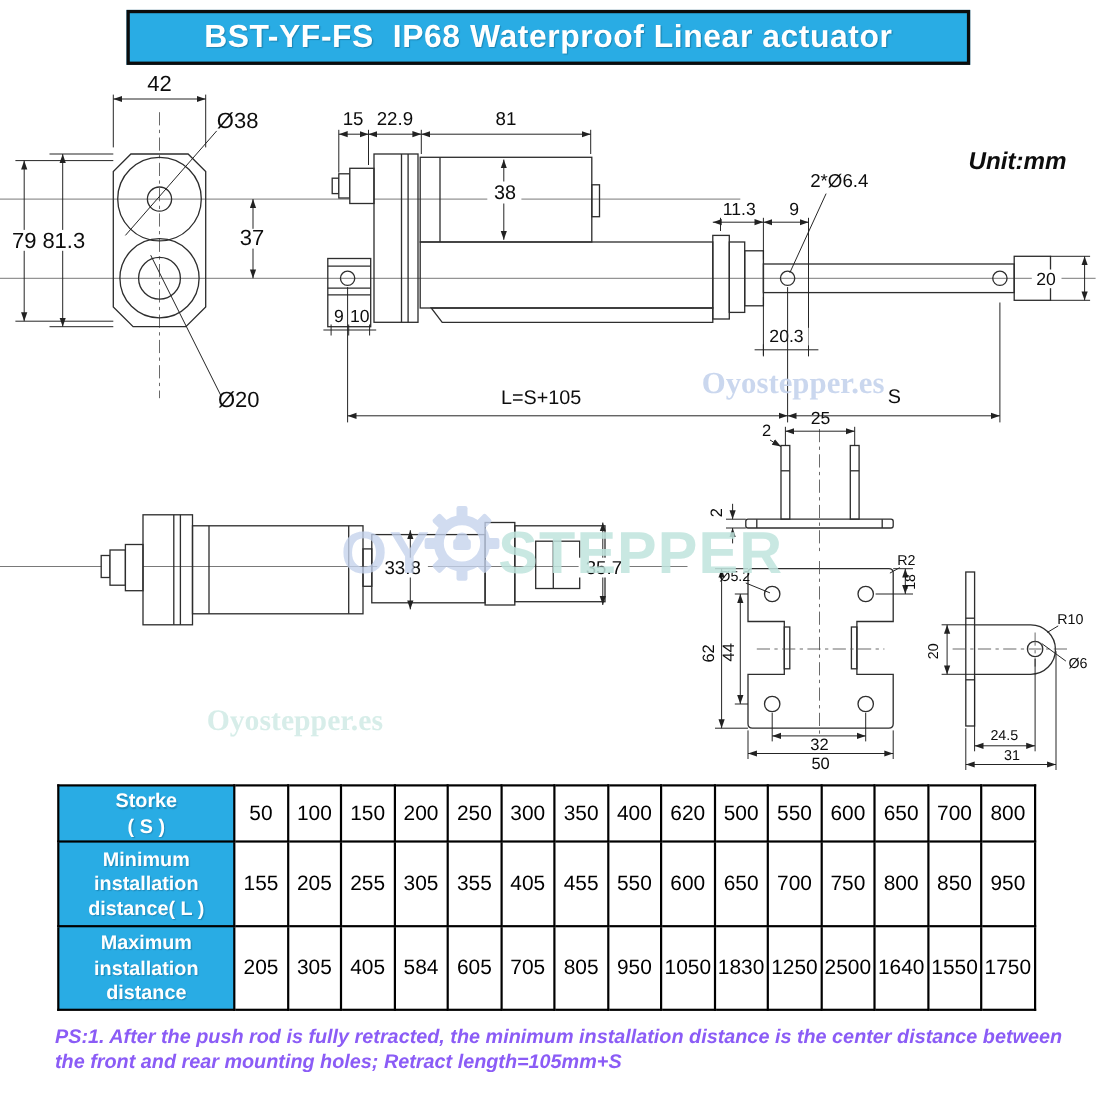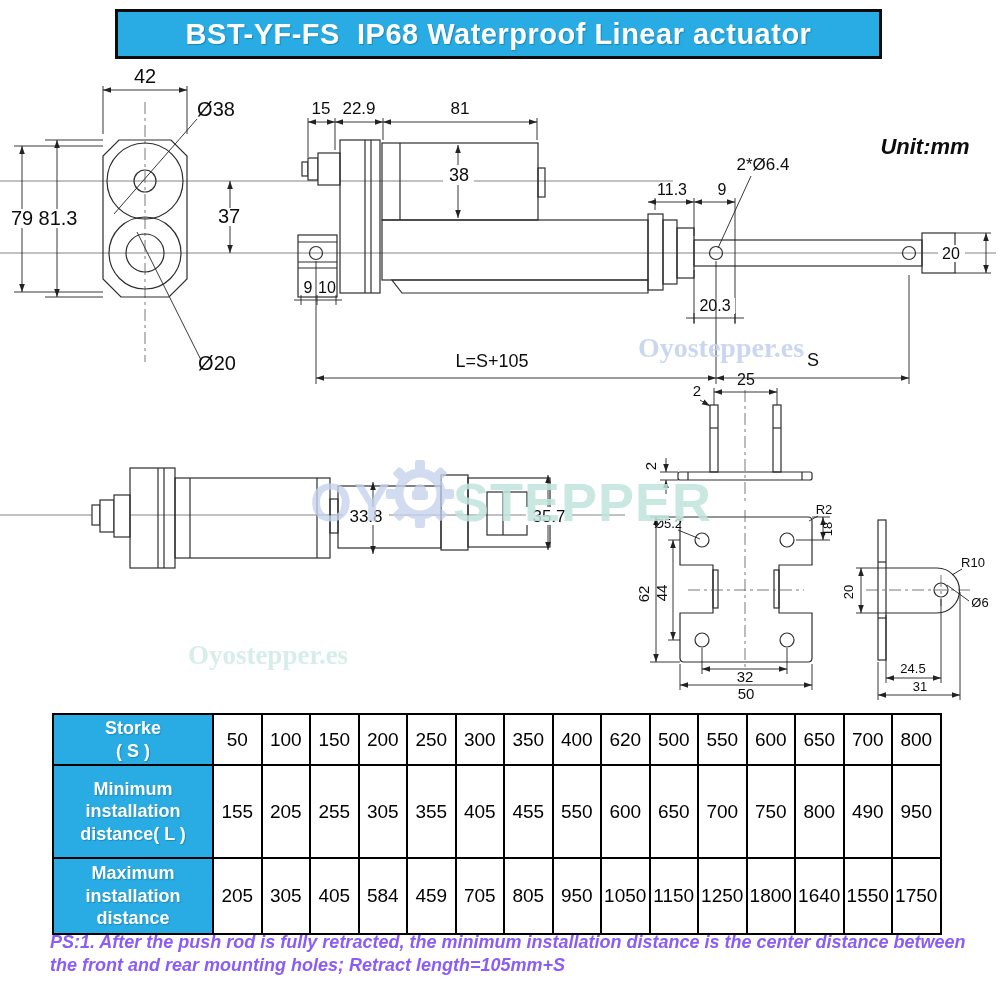--- a/index.html
+++ b/index.html
@@ -347,60 +347,60 @@
     <td>350</td>
     <td>400</td>
     <td>620</td>
     <td>500</td>
     <td>550</td>
     <td>600</td>
     <td>650</td>
     <td>700</td>
     <td>800</td>
   </tr>
-  <tr style="height:93px">
+  <tr style="height:77px">
     <td class="hdr">
       <span>Minimum</span>
       <span>installation</span>
       <span>distance( L )</span>
     </td>
     <td>155</td>
     <td>205</td>
     <td>255</td>
     <td>305</td>
     <td>355</td>
     <td>405</td>
     <td>455</td>
     <td>550</td>
     <td>600</td>
     <td>650</td>
     <td>700</td>
     <td>750</td>
     <td>800</td>
-    <td>490</td>
+    <td>850</td>
     <td>950</td>
   </tr>
   <tr style="height:76px">
     <td class="hdr">
       <span>Maximum</span>
       <span>installation</span>
       <span>distance</span>
     </td>
     <td>205</td>
     <td>305</td>
     <td>405</td>
     <td>584</td>
-    <td>459</td>
+    <td>605</td>
     <td>705</td>
     <td>805</td>
     <td>950</td>
     <td>1050</td>
-    <td>1150</td>
+    <td>1830</td>
     <td>1250</td>
-    <td>1800</td>
+    <td>2500</td>
     <td>1640</td>
     <td>1550</td>
     <td>1750</td>
   </tr>
 </tbody>
   </table>
 
 <div class="notes">
   <p>PS:1. After the push rod is fully retracted, the minimum installation distance is the center distance between the front and rear mounting holes; Retract length=105mm+S</p>
 </div>

